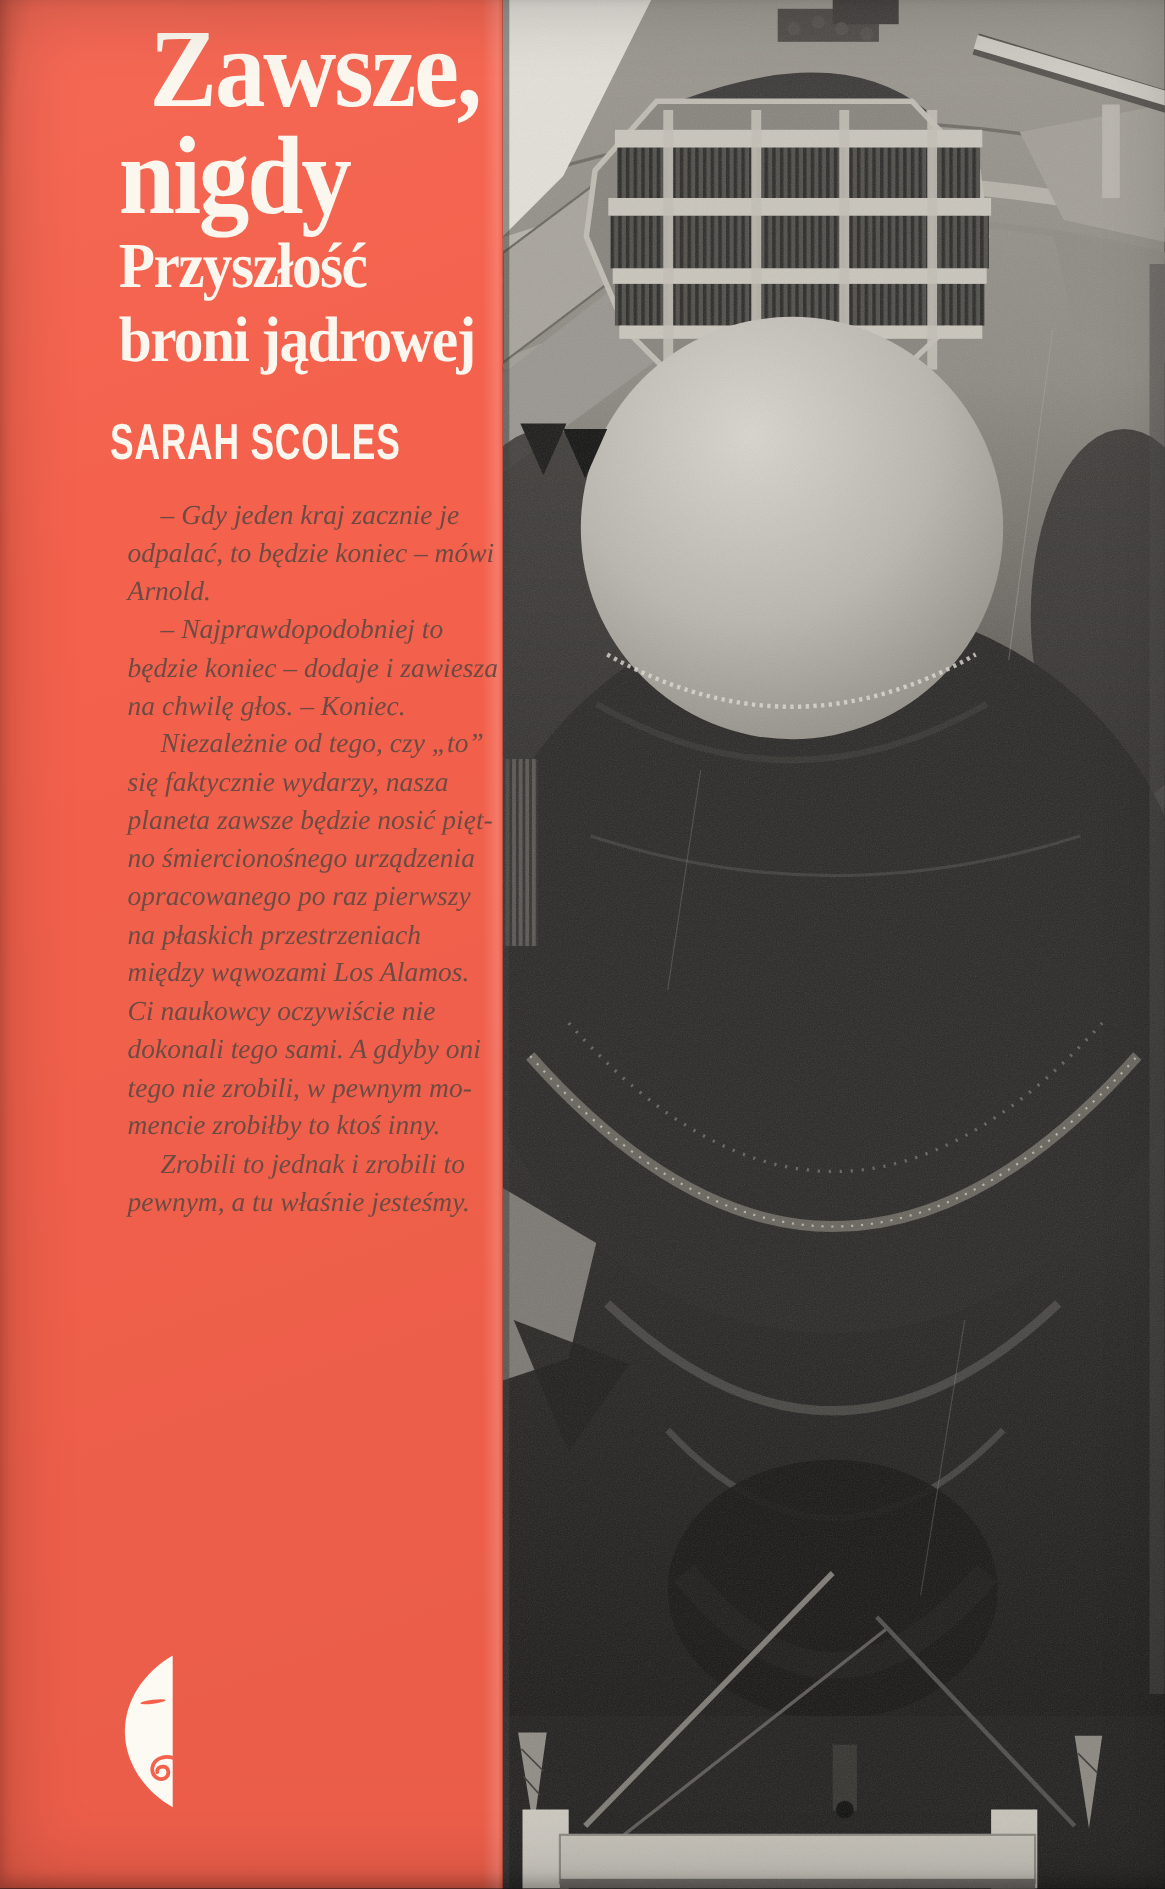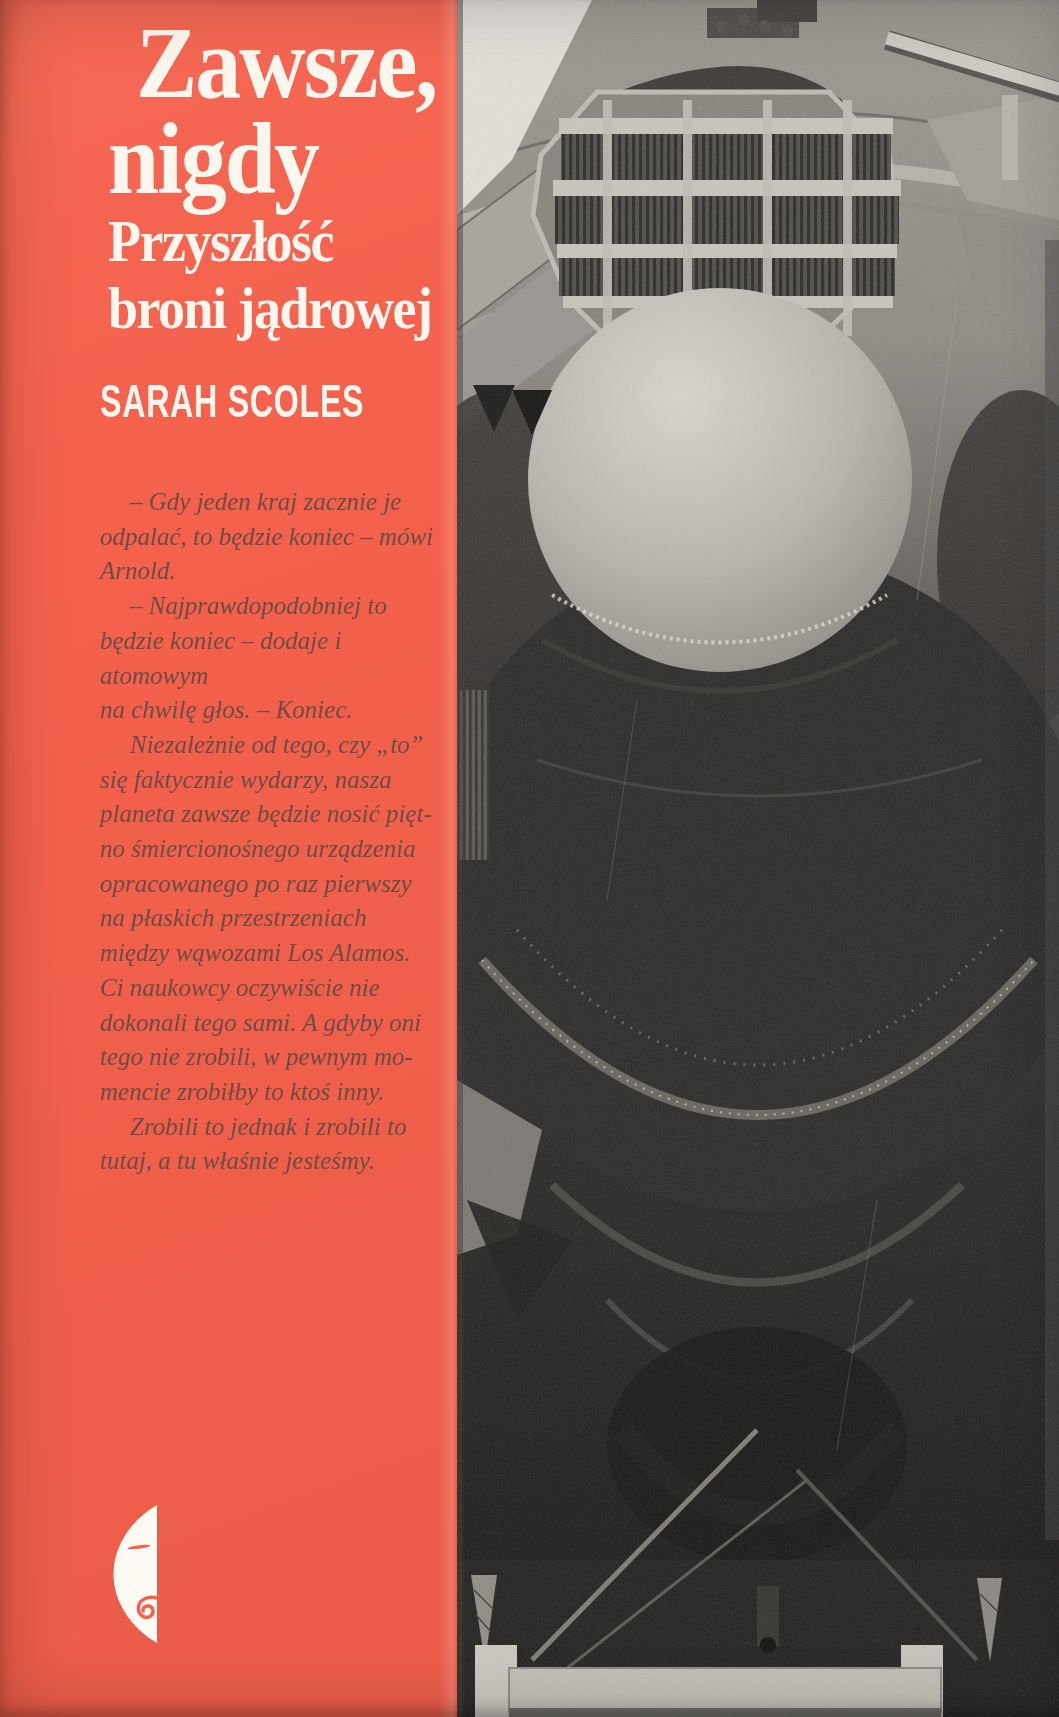--- a/index.html
+++ b/index.html
@@ -31,24 +31,23 @@
     transform:scaleY(1.08);transform-origin:top left;
   }
   .subtitle span{display:block;}
   .author{
     position:absolute;left:100px;top:374px;
     font-family:"Liberation Sans",sans-serif;font-weight:700;
     font-size:46px;letter-spacing:1px;color:var(--title-white,#fbf7ef);
     transform:scaleX(.70);transform-origin:left top;white-space:nowrap;
   }
   .excerpt{
-    position:absolute;left:100px;top:452px;width:352px;
+    position:absolute;left:116px;top:452px;width:352px;
     font-style:italic;font-size:25px;line-height:34.7px;
     color:var(--excerpt-text,#6d4b43);
-    margin-top:33px;
   }
   .excerpt p{margin:0;white-space:pre-line;text-indent:30px;}
   .logo{position:absolute;left:112px;top:1505px;width:46px;height:138px;}
   
   .photo{position:absolute;left:457px;top:0;width:602px;height:1717px;z-index:1;}
   .photo svg{display:block;}
   .cover::after{
     content:"";position:absolute;inset:0;pointer-events:none;z-index:3;
     box-shadow:inset 0 0 70px rgba(0,0,0,.22), inset 0 -6px 14px rgba(0,0,0,.25);
   }
@@ -67,35 +66,35 @@
       <span>Przyszłość</span>
       <span>broni jądrowej</span>
     </h2>
     <div class="author">SARAH SCOLES</div>
 
     <div class="excerpt">
       <p>– Gdy jeden kraj zacznie je
 odpalać, to będzie koniec – mówi
 Arnold.</p>
       <p>– Najprawdopodobniej to
-będzie koniec – dodaje i atomowym
+będzie koniec – dodaje i zawiesza
 na chwilę głos. – Koniec.</p>
       <p>Niezależnie od tego, czy „to”
 się faktycznie wydarzy, nasza
 planeta zawsze będzie nosić pięt-
 no śmiercionośnego urządzenia
 opracowanego po raz pierwszy
 na płaskich przestrzeniach
 między wąwozami Los Alamos.
 Ci naukowcy oczywiście nie
 dokonali tego sami. A gdyby oni
 tego nie zrobili, w pewnym mo-
 mencie zrobiłby to ktoś inny.</p>
       <p>Zrobili to jednak i zrobili to
-tutaj, a tu właśnie jesteśmy.</p>
+pewnym, a tu właśnie jesteśmy.</p>
     </div>
 
     <svg class="logo" viewBox="0 0 46 138" xmlns="http://www.w3.org/2000/svg" aria-label="czarne-half-face-logo">
       <path d="M45 0 C19 15 1.5 41 1.5 69 C1.5 97 19 123 45 138 Z" fill="#fdfaf3"></path>
       <ellipse cx="27" cy="42" rx="11.5" ry="1.8" fill="var(--panel-red,#f4614c)" transform="rotate(-7 27 42)"></ellipse>
       <path d="M45 93 C36 90.5 27.5 94.5 26.5 102 C25.6 109.5 32.5 114.5 38 111.5 C42.5 109 42 101.5 36.5 101 C33 100.7 30.5 103 31 106" fill="none" stroke="var(--panel-red,#f4614c)" stroke-width="3.4" stroke-linecap="round"></path>
     </svg>
   </div>
 
   <div class="photo" aria-label="Black-and-white photograph looking down into a missile silo: domed nose cone of a nuclear missile surrounded by tiered work platforms and silo machinery">

